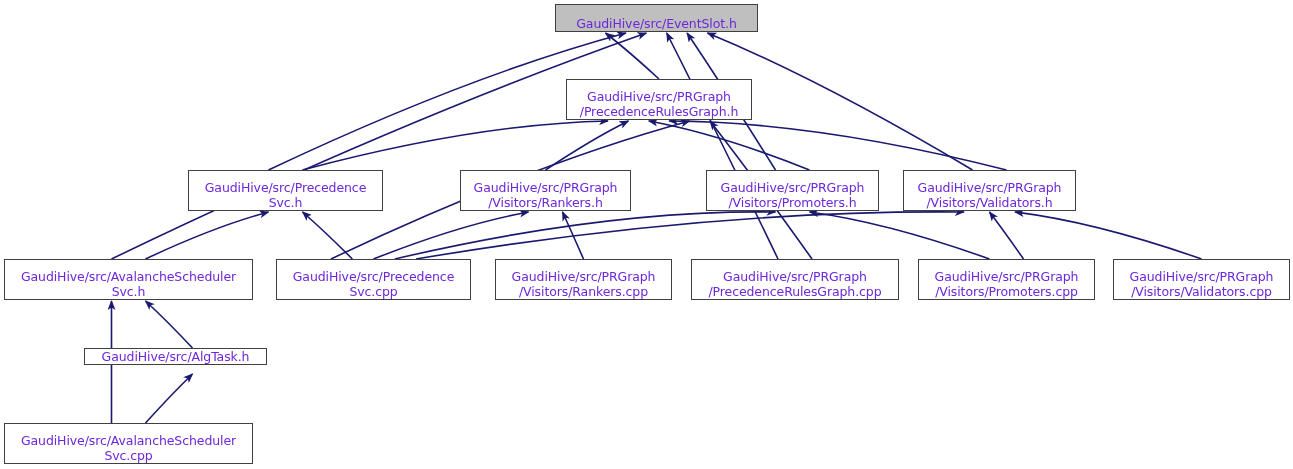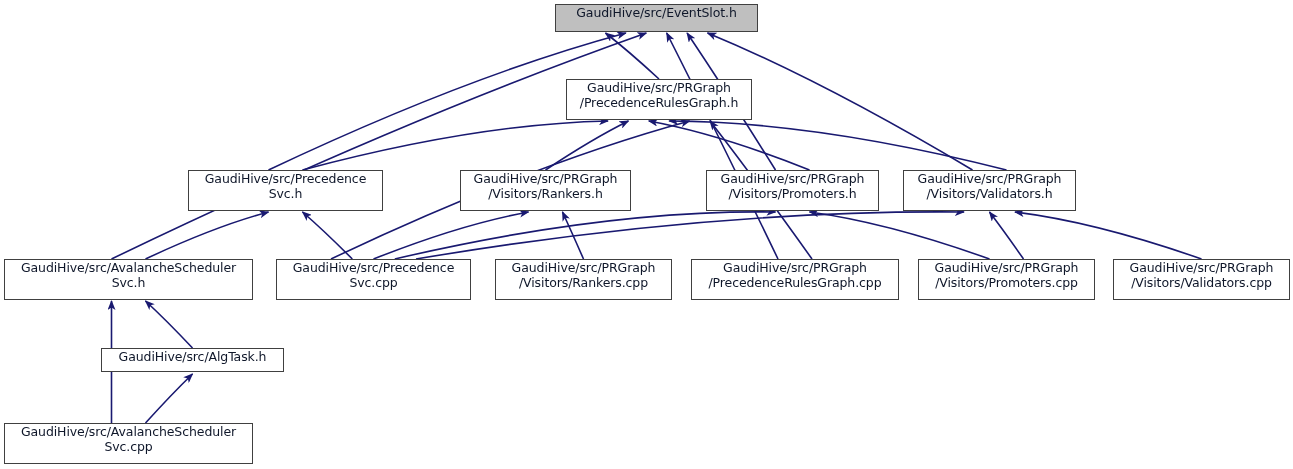--- a/index.html
+++ b/index.html
@@ -23,23 +23,23 @@
     top: 0;
     width: 1293px;
     height: 469px;
     pointer-events: none;
   }
   .node {
     position: absolute;
     box-sizing: border-box;
     border: 1px solid #404040;
     background: #ffffff;
-    color: #0f172a;
+    color: #6d28d9;
     display: flex;
-    align-items: flex-start;
+    align-items: flex-end;
     justify-content: center;
     text-align: center;
     font-size: 12.5px;
     line-height: 15px;
     white-space: pre-line;
     letter-spacing: -0.1px;
     z-index: 5;
   }
   .node.root {
     background: #bfbfbf;
@@ -105,17 +105,17 @@
       <div class="node" style="left: 276px; top: 259px; width: 195px; height: 41px;"><span class="node-label">GaudiHive/src/Precedence
 Svc.cpp</span></div>
       <div class="node" style="left: 495px; top: 259px; width: 177px; height: 41px;"><span class="node-label">GaudiHive/src/PRGraph
 /Visitors/Rankers.cpp</span></div>
       <div class="node" style="left: 691px; top: 259px; width: 208px; height: 41px;"><span class="node-label">GaudiHive/src/PRGraph
 /PrecedenceRulesGraph.cpp</span></div>
       <div class="node" style="left: 918px; top: 259px; width: 177px; height: 41px;"><span class="node-label">GaudiHive/src/PRGraph
 /Visitors/Promoters.cpp</span></div>
       <div class="node" style="left: 1113px; top: 259px; width: 177px; height: 41px;"><span class="node-label">GaudiHive/src/PRGraph
 /Visitors/Validators.cpp</span></div>
-      <div class="node" style="left: 101px; top: 348px; width: 183px; height: 24px;"><span class="node-label">GaudiHive/src/AlgTask.h</span></div>
+      <div class="node" style="left: 84px; top: 348px; width: 183px; height: 17px;"><span class="node-label">GaudiHive/src/AlgTask.h</span></div>
       <div class="node" style="left: 4px; top: 423px; width: 249px; height: 41px;"><span class="node-label">GaudiHive/src/AvalancheScheduler
 Svc.cpp</span></div>
     </div>
 </div>
 
 </body></html>

